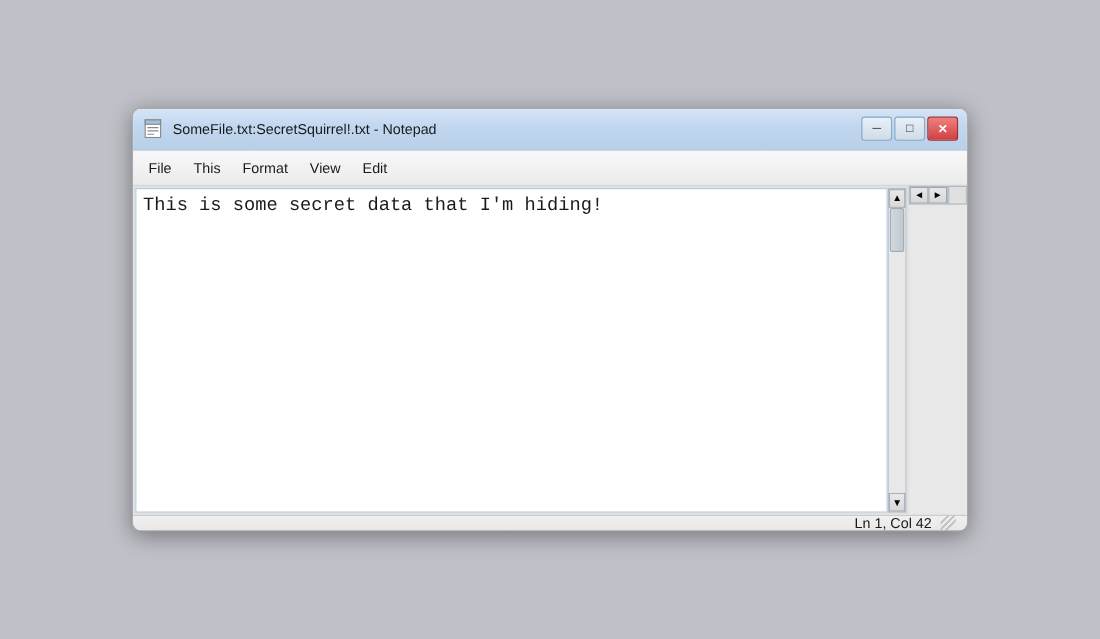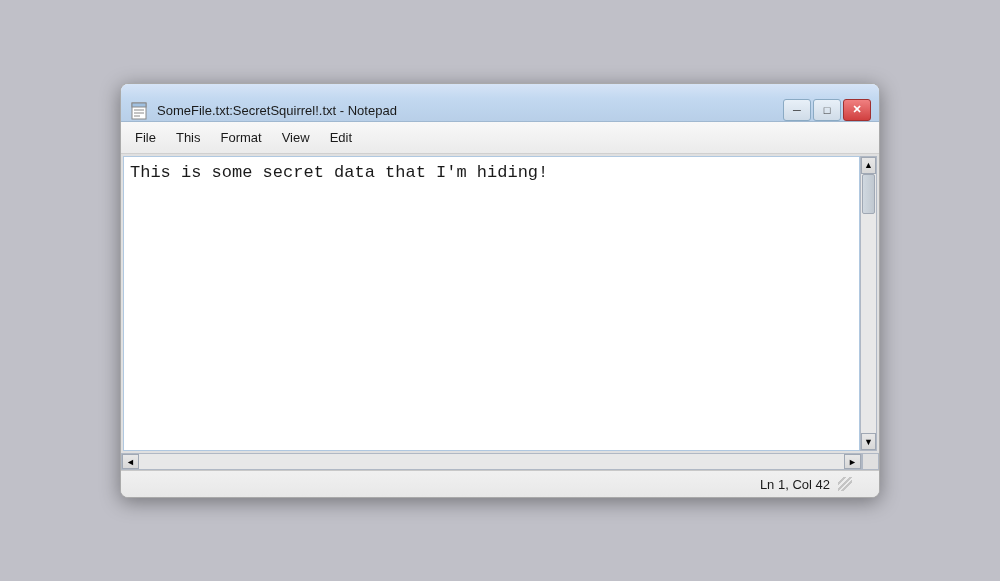--- a/index.html
+++ b/index.html
@@ -21,21 +21,21 @@
       border-radius: 8px;
       box-shadow: 0 4px 20px rgba(0,0,0,0.4), inset 0 1px 0 rgba(255,255,255,0.8);
       overflow: hidden;
     }
 
     
     .title-bar {
       background: linear-gradient(to bottom, #d6e4f7 0%, #c2d8f0 40%, #b8cfe8 100%);
       height: 38px;
       display: flex;
-      align-items: flex-end;
+      align-items: center;
       justify-content: space-between;
       padding: 0 8px;
       border-bottom: 1px solid #a0b8d0;
     }
 
     .title-bar-left {
       display: flex;
       align-items: center;
       gap: 8px;
     }
@@ -94,21 +94,21 @@
       padding: 4px 10px;
       font-size: 13px;
       color: #1a1a1a;
       cursor: pointer;
       border-radius: 3px;
     }
 
     
     .content-wrapper {
       display: flex;
-      flex-direction: column;
+      flex-direction: row;
       background: #e8e8e8;
     }
 
     .editor-area {
       display: flex;
       flex: 1;
       background: #e0e0e0;
       padding: 2px;
     }
 
@@ -210,25 +210,25 @@
     .corner-box {
       width: 17px;
       height: 17px;
       background: #e0e0e0;
       border: 1px solid #b0b8c4;
     }
 
     
     .status-bar {
       background: linear-gradient(to bottom, #f0f0f0, #e8e8e8);
-      height: 27px;
+      height: 14px;
       display: flex;
       align-items: center;
       justify-content: flex-end;
-      padding: 0 27px;
+      padding: 0 10px;
       border-top: 1px solid #c8c8c8;
     }
 
     .status-text {
       font-size: 13px;
       color: #1a1a1a;
     }
 
     .resize-grip {
       width: 14px;

